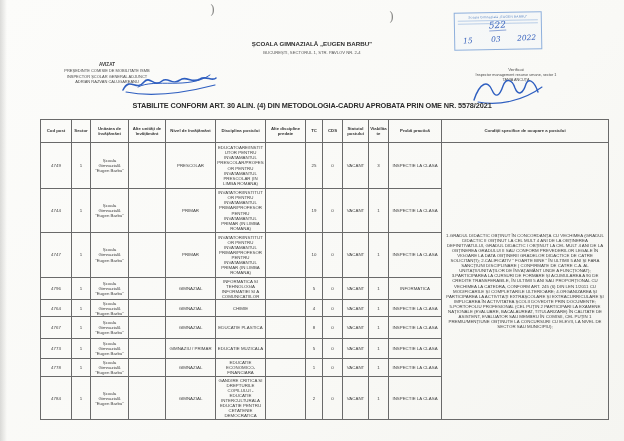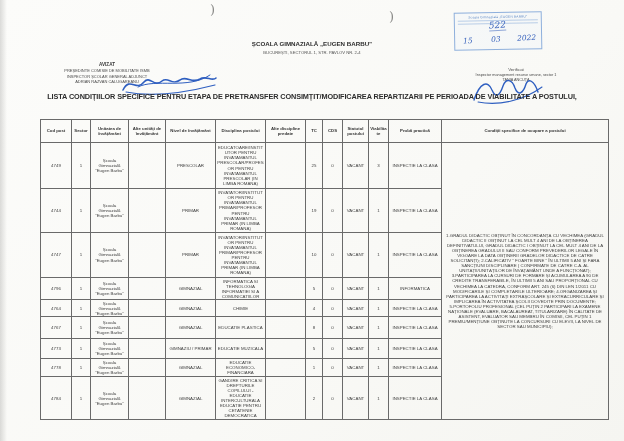--- a/index.html
+++ b/index.html
@@ -90,21 +90,22 @@
     <div class="l1">Verificat</div>
     <div class="ln">Inspector management resurse umane, sector 1</div>
     <div class="ln">TANIA ANCUȚA</div>
   </div>
   <svg class="sig sig-verificat" width="78" height="32" viewBox="0 0 78 32">
     <path d="M6 26 C12 8, 20 6, 24 16 C27 23, 31 24, 35 12 C38 4, 44 5, 47 14 C50 22, 55 20, 58 10 C60 4, 66 6, 70 18" stroke-width="1.4"></path>
     <path d="M10 28 C30 32, 55 27, 74 13" stroke-width="1.1"></path>
   </svg>
 
   <div class="doc-title">
-    <span>LISTA CONDIȚIILOR SPECIFICE PENTRU ETAPA DE PRETRANSFER CONSIMȚIT/MODIFICAREA REPARTIZARII PE PERIOADA DE VIABILITATE A POSTULUI,</span><br>
+    <br>
+    <span>STABILITE CONFORM ART. 30 ALIN. (4) DIN METODOLOGIA-CADRU APROBATA PRIN OME NR. 5578/2021</span>
   </div>
 
   <table class="positions">
     <colgroup>
       <col style="width:31px">
         <col style="width:19px">
         <col style="width:38px">
         <col style="width:37px">
       <col style="width:50px">
         <col style="width:50px">

